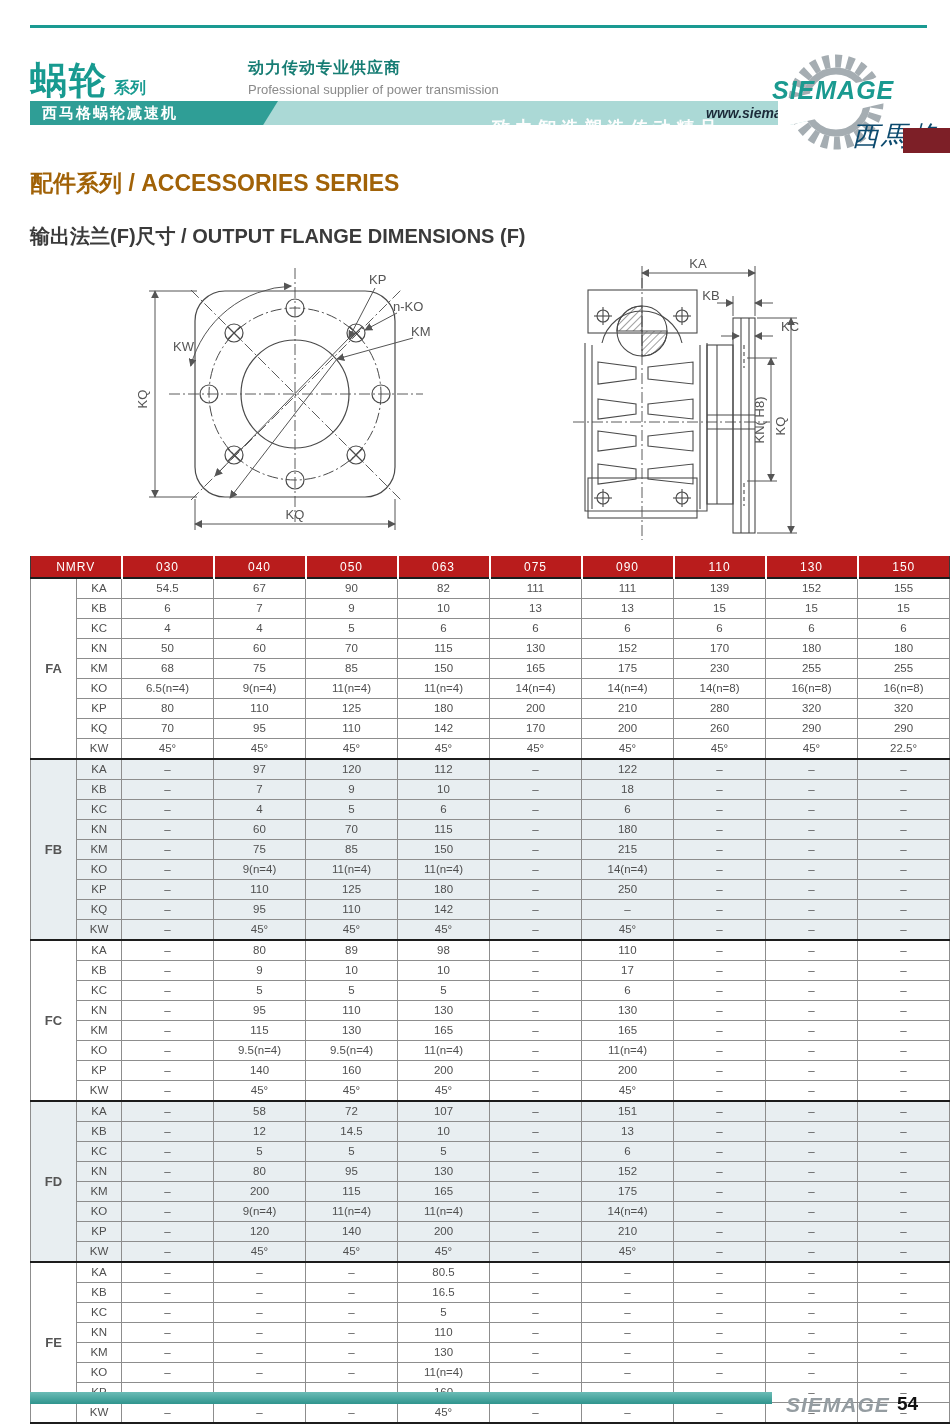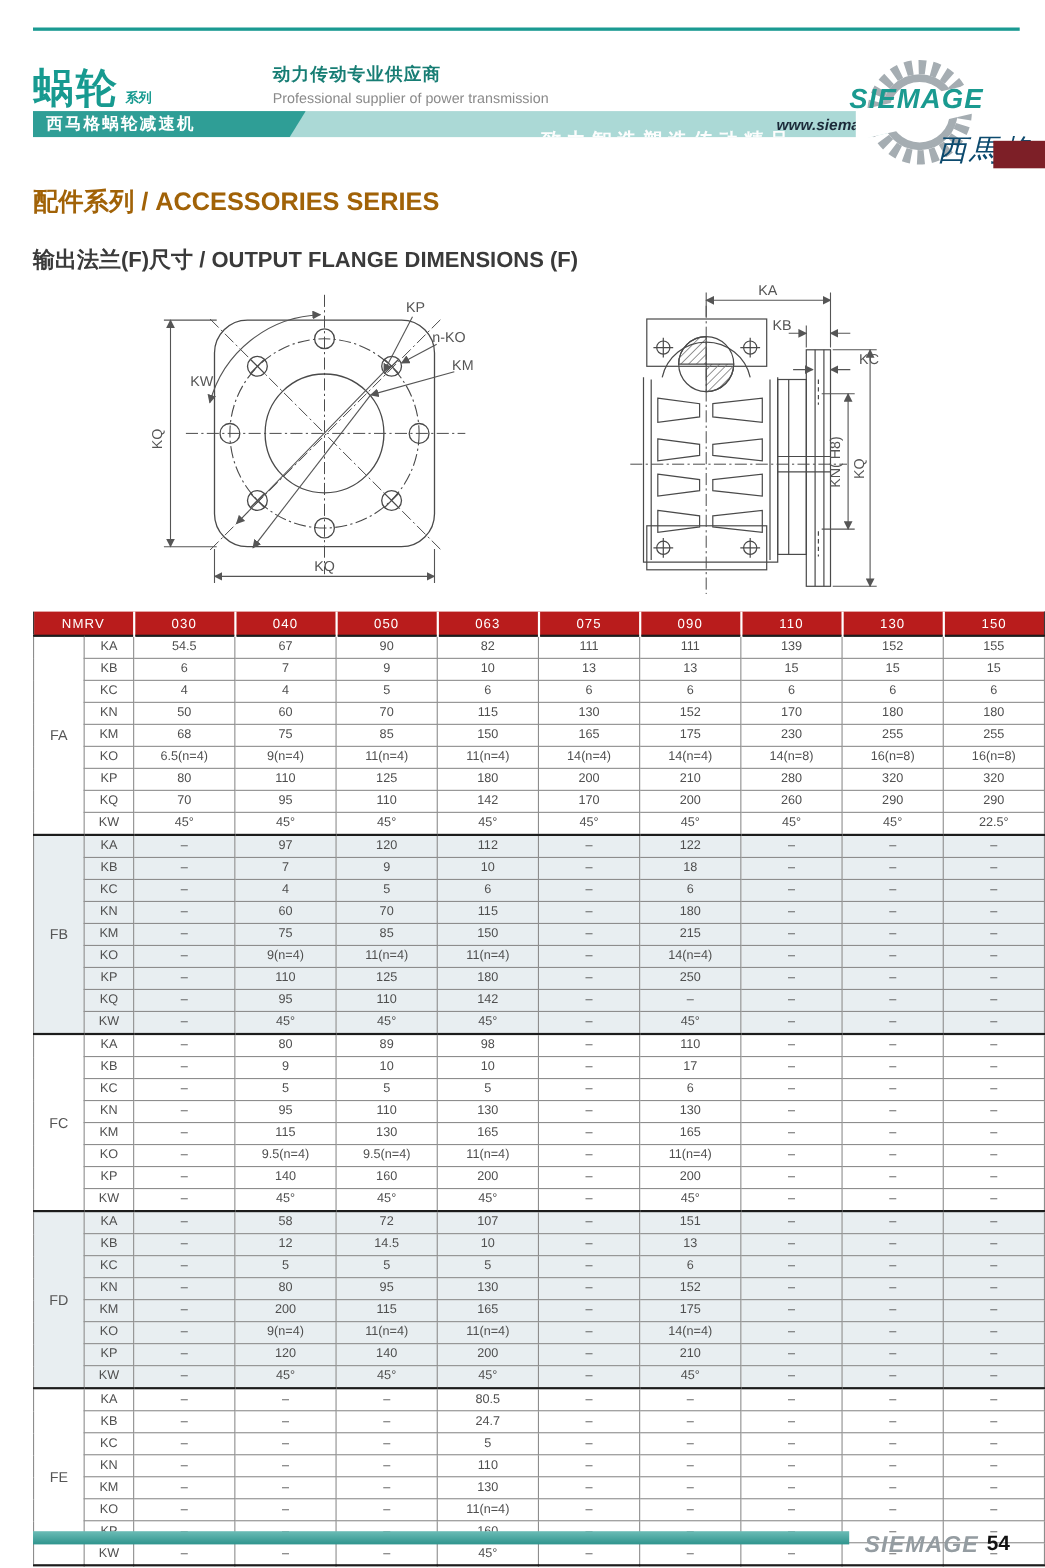--- a/index.html
+++ b/index.html
@@ -3,21 +3,21 @@
 <meta charset="utf-8">
 <style>
   html,body{margin:0;padding:0;background:#fff;}
   .page{position:relative;width:950px;height:1425px;background:#fff;overflow:hidden;
         font-family:"Liberation Sans","DejaVu Sans",sans-serif;color:#333;}
   .top-rule{position:absolute;left:30px;top:25px;width:897px;height:3px;background:#1a9a92;}
 
   
   .brand{position:absolute;left:30px;top:56px;color:#179a90;white-space:nowrap;}
   .brand .big{font-size:37px;font-weight:bold;letter-spacing:2px;}
-  .brand .small{font-size:12px;font-weight:bold;margin-left:6px;}
+  .brand .small{font-size:16px;font-weight:bold;margin-left:6px;}
   .slogan-cn{position:absolute;left:248px;top:58px;font-size:16px;font-weight:bold;color:#177d74;letter-spacing:1px;}
   .slogan-en{position:absolute;left:248px;top:82px;font-size:13px;color:#8a8a8a;}
   .banner{position:absolute;left:30px;top:101px;width:800px;height:24px;background:#abd9d6;
           clip-path:polygon(0 0,97.5% 0,96% 28%,98.5% 46%,95.5% 62%,97.8% 78%,95% 100%,0 100%);}
   .banner-dark{position:absolute;left:0;top:0;width:248px;height:24px;background:#2f9e96;
           clip-path:polygon(0 0,100% 0,94% 100%,0 100%);color:#fff;font-size:15px;font-weight:bold;
           letter-spacing:2px;line-height:24px;padding-left:12px;box-sizing:border-box;}
   .banner-mid{position:absolute;left:462px;top:15px;line-height:24px;font-size:18px;font-weight:bold;
           color:#fdfdfd;letter-spacing:5px;}
   .banner-site{position:absolute;left:676px;top:0;line-height:24px;font-size:14px;font-weight:bold;
@@ -41,21 +41,21 @@
   .tbl-wrap{position:absolute;left:30px;top:556px;}
   table.spec{border-collapse:collapse;table-layout:fixed;width:919px;
         border-left:1.5px solid #3a3a3a;border-right:1.5px solid #3a3a3a;border-bottom:2px solid #1c1c1c;}
   table.spec th{background:#b91c1c;color:#fff;font-weight:normal;font-size:12px;height:21px;
         letter-spacing:1px;border-left:2px solid #fff;padding:0;}
   table.spec th:first-child{border-left:none;}
   table.spec td{border:1px solid #8d8d8d;height:19px;padding:0;text-align:center;
         font-size:11.5px;color:#4f4f4f;line-height:1;}
   table.spec tr.sec-start td{border-top:2.5px solid #1c1c1c;}
   table.spec td.shade{background:#e8eef1;}
-  table.spec td.group-cell{font-size:13px;color:#555;}
+  table.spec td.group-cell{font-size:13px;color:#555;font-weight:bold;}
 
   
   .foot-bar{position:absolute;left:30px;top:1392px;width:742px;height:12px;
         background:linear-gradient(to bottom,#6cbcb6,#2f948d);}
   .foot-logo{position:absolute;left:786px;top:1393px;font-size:21px;font-weight:bold;font-style:italic;
         color:#949ca1;letter-spacing:1px;}
   .foot-page{position:absolute;left:897px;top:1393px;font-size:19px;font-weight:bold;color:#111;}
 </style>
 </head>
 <body>
@@ -685,21 +685,21 @@
             <td class="val-cell">–</td>
             <td class="val-cell">–</td>
             <td class="val-cell">–</td>
             <td class="val-cell">–</td>
           </tr>
           <tr>
             <td class="label-cell">KB</td>
             <td class="val-cell">–</td>
             <td class="val-cell">–</td>
             <td class="val-cell">–</td>
-            <td class="val-cell">24.7</td>
+            <td class="val-cell">16.5</td>
             <td class="val-cell">–</td>
             <td class="val-cell">–</td>
             <td class="val-cell">–</td>
             <td class="val-cell">–</td>
             <td class="val-cell">–</td>
           </tr>
           <tr>
             <td class="label-cell">KC</td>
             <td class="val-cell">–</td>
             <td class="val-cell">–</td>

